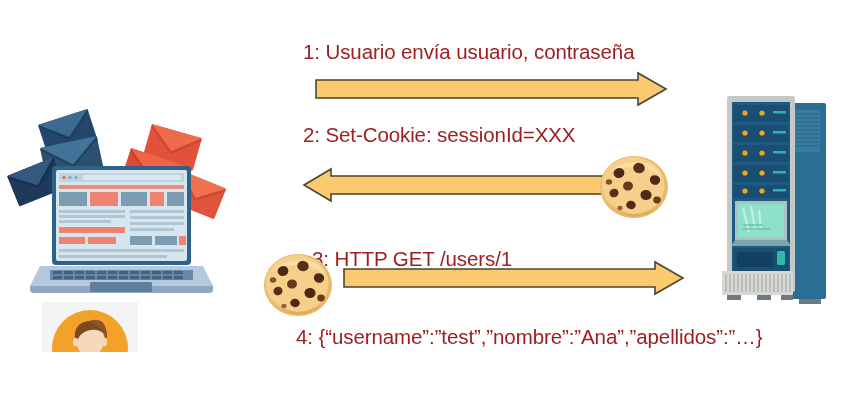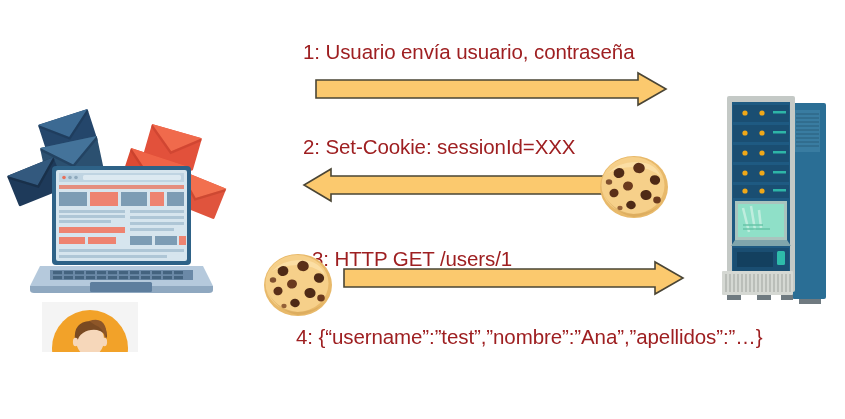--- a/index.html
+++ b/index.html
@@ -296,21 +296,21 @@
     </svg>
   </div>
 
   <div class="msg-label" style="left:303px; top:42px;">1: Usuario envía usuario, contraseña</div>
   <div class="arrow-wrap" style="left:315px; top:72px;">
     <svg width="352" height="34" viewBox="0 0 352 34" xmlns="http://www.w3.org/2000/svg">
       <path d="M1 8 L323 8 L323 1 L351 17 L323 33 L323 26 L1 26 Z" fill="#FBC96E" stroke="#4A4535" stroke-width="1.6" stroke-linejoin="miter"></path>
     </svg>
   </div>
 
-  <div class="msg-label" style="left:303px; top:137px;">2: Set-Cookie: sessionId=XXX</div>
+  <div class="msg-label" style="left:303px; top:125px;">2: Set-Cookie: sessionId=XXX</div>
   <div class="arrow-wrap" style="left:303px; top:168px;">
     <svg width="350" height="34" viewBox="0 0 350 34" xmlns="http://www.w3.org/2000/svg">
       <path d="M349 8 L28 8 L28 1 L1 17 L28 33 L28 26 L349 26 Z" fill="#FBC96E" stroke="#4A4535" stroke-width="1.6" stroke-linejoin="miter"></path>
     </svg>
   </div>
   <div class="cookie" style="left:598px; top:153px;">
     <svg width="72" height="68" viewBox="0 0 72 68" xmlns="http://www.w3.org/2000/svg">
       <ellipse cx="36" cy="34" rx="34" ry="31" fill="#E8B96A"></ellipse>
       <ellipse cx="35" cy="32.5" rx="31.5" ry="28.5" fill="#F6D08A"></ellipse>
       <path d="M10 20 Q22 8 40 9 Q58 10 63 24 Q52 14 36 14 Q20 14 10 20 Z" fill="#FBE0A8" opacity="0.85"></path>

